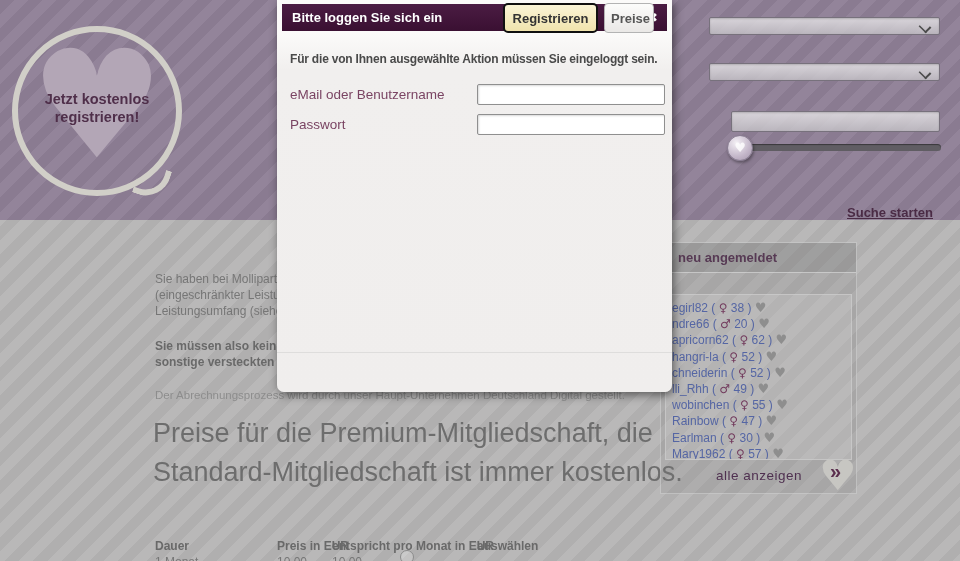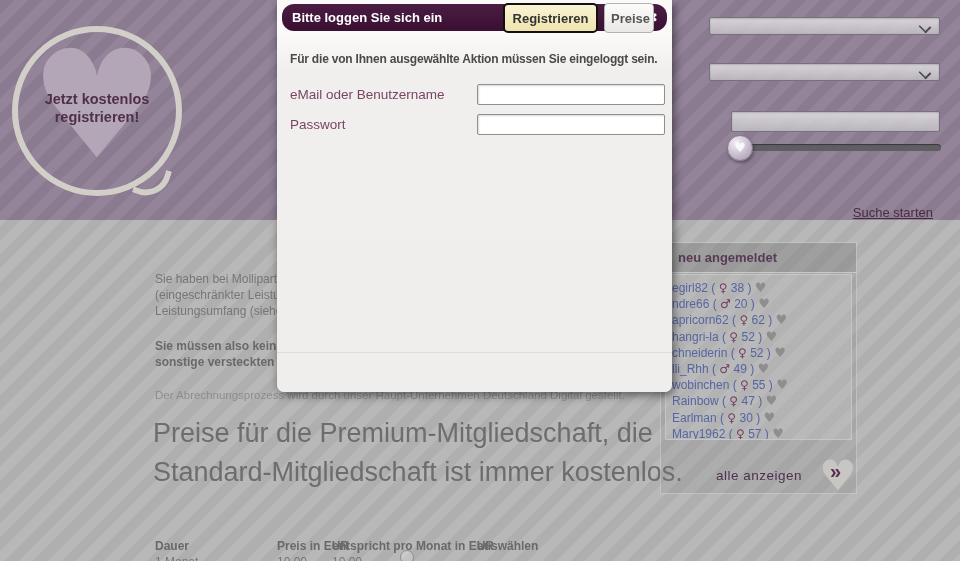--- a/index.html
+++ b/index.html
@@ -15,51 +15,51 @@
   .widget{position:absolute;box-sizing:border-box;border:1px solid #77717c;border-radius:2px;
     background:linear-gradient(rgba(228,226,229,0.85),rgba(198,196,200,0.78));box-shadow:inset 0 1px 2px rgba(0,0,0,0.18);}
   .sel1{left:709px;top:17px;width:231px;height:18px;}
   .sel2{left:709px;top:63px;width:231px;height:18px;}
   .chev{position:absolute;right:9px;top:4px;width:8px;height:8px;border-right:2px solid #4b4b4b;border-bottom:2px solid #4b4b4b;transform:rotate(45deg) scale(1,0.8);}
   .txt{left:731px;top:111px;width:209px;height:21px;font-size:12px;padding:0 4px;color:#333;}
   .slider-track{position:absolute;left:737px;top:144px;width:204px;height:7px;background:#605d63;border-radius:4px;box-shadow:inset 0 1px 1px rgba(0,0,0,0.4);}
   .slider-knob{position:absolute;left:727px;top:135px;width:24px;height:24px;border-radius:50%;border:1px solid #897e92;
     background:radial-gradient(circle at 35% 28%,#f4f0f5,#c2b5c8 62%,#a495ab);box-shadow:1px 2px 3px rgba(0,0,0,0.35);cursor:pointer;}
   .slider-knob .knob-heart{position:absolute;left:50%;top:50%;transform:translate(-50%,-56%);font-size:13px;color:rgba(255,255,255,0.8);font-family:"DejaVu Sans",sans-serif;}
-  .search-link{position:absolute;right:27px;top:205px;font-size:13px;font-weight:normal;color:#4a2b45;text-decoration:underline;cursor:pointer;}
+  .search-link{position:absolute;right:27px;top:205px;font-size:13px;font-weight:bold;color:#4a2b45;text-decoration:underline;cursor:pointer;}
   
   .h-frag{position:absolute;left:155px;top:232px;margin:0;font-size:27px;font-weight:normal;color:#6d6d6d;white-space:nowrap;}
   .para{position:absolute;left:155px;top:271px;font-size:12px;line-height:16px;color:#767676;white-space:nowrap;}
   .boldfrag{position:absolute;left:155px;top:339px;font-size:12px;font-weight:bold;line-height:15.5px;color:#696969;white-space:nowrap;}
   .note{position:absolute;left:155px;top:389px;font-size:11.5px;color:#8d8d8d;white-space:nowrap;max-width:505px;overflow:hidden;}
   .sub{position:absolute;left:153px;top:414px;margin:0;width:545px;font-size:27px;font-weight:normal;line-height:39px;color:#6d6d6d;}
   .tbl-h{position:absolute;top:539px;font-size:12px;font-weight:bold;color:#696969;white-space:nowrap;}
   .tbl-c{position:absolute;top:555px;font-size:12px;color:#767676;white-space:nowrap;}
   .c0{left:155px;} .c1{left:277px;} .c2{left:332px;} .c3{left:477px;}
   .radio{position:absolute;left:400px;top:550px;width:12px;height:12px;border:1px solid #8b8b8b;border-radius:50%;background:rgba(255,255,255,0.25);}
   
   .sidebar{position:absolute;left:660px;top:242px;width:197px;height:252px;box-sizing:border-box;
     background:rgba(125,125,125,0.18);border:1px solid rgba(225,225,225,0.45);z-index:2;}
   .sb-head{height:29px;line-height:29px;padding-left:17px;font-size:13px;font-weight:bold;color:#573a54;
     background:rgba(110,110,110,0.22);border-bottom:1px solid rgba(235,235,235,0.55);}
-  .sb-list{margin:1px 4px 0 4px;height:166px;box-sizing:border-box;background:rgba(255,255,255,0.15);
+  .sb-list{margin:21px 4px 0 4px;height:166px;box-sizing:border-box;background:rgba(255,255,255,0.15);
     border:1px solid rgba(205,205,205,0.7);padding:5px 0 0 6px;overflow:hidden;}
   .member{font-size:12px;line-height:16.2px;white-space:nowrap;}
   .m-link{color:#5566a4;cursor:pointer;}
   .m-g{color:#733c5e;font-family:"DejaVu Sans",sans-serif;}
   .m-heart{color:#8e8e8e;font-size:13px;font-family:"DejaVu Sans",sans-serif;cursor:pointer;}
   .show-all{position:absolute;left:55px;top:225px;font-size:13.5px;letter-spacing:0.5px;color:#4f3050;cursor:pointer;}
   .heart-btn{position:absolute;left:158px;top:212px;width:42px;height:42px;cursor:pointer;}
   .hb-heart{position:absolute;left:0;top:0;font-size:42px;line-height:42px;color:#c7c6c2;font-family:"DejaVu Sans",sans-serif;}
   .hb-arrow{position:absolute;left:11px;top:5px;font-size:20px;font-weight:bold;color:#5b2f4e;}
   
   .modal{position:absolute;left:277px;top:0;width:395px;height:392px;z-index:10;overflow:hidden;
     background:linear-gradient(#fbfaf9 34px,#f1efee 70px,#f0eeed);border-radius:0 0 7px 7px;
     box-shadow:2px 3px 10px rgba(0,0,0,0.5);}
-  .m-bar{position:absolute;left:5px;right:5px;top:4px;height:27px;border-radius:12px;
+  .m-bar{position:absolute;left:5px;right:5px;top:4px;height:27px;border-radius:0;
     background:linear-gradient(#4b1c43,#3a1032);color:#fff;}
   .m-title{position:absolute;left:10px;top:0;line-height:27px;font-size:13px;font-weight:bold;}
   .m-close{position:absolute;right:9px;top:0;line-height:27px;font-size:13px;font-weight:bold;cursor:pointer;font-family:"DejaVu Sans",sans-serif;}
   .m-msg{position:absolute;left:13px;top:52px;margin:0;font-size:12px;font-weight:bold;color:#4a4a4a;white-space:nowrap;letter-spacing:-0.2px;}
   .m-label{position:absolute;left:13px;font-size:13.5px;color:#7a4463;}
   .m-input{position:absolute;left:200px;width:180px;height:19px;box-sizing:content-box;border:1px solid #8f8f8f;border-radius:2px;
     background:#fff;box-shadow:inset 1px 1px 2px rgba(0,0,0,0.15);font-size:13px;padding:0 3px;color:#333;}
   .l1{top:87px;} .i1{top:84px;} .l2{top:117px;} .i2{top:114px;}
   .m-foot{position:absolute;left:0;right:0;top:352px;height:40px;border-top:1px solid #dedddc;}
   .btn{position:absolute;top:3px;height:30px;box-sizing:border-box;font-family:"Liberation Sans",sans-serif;

